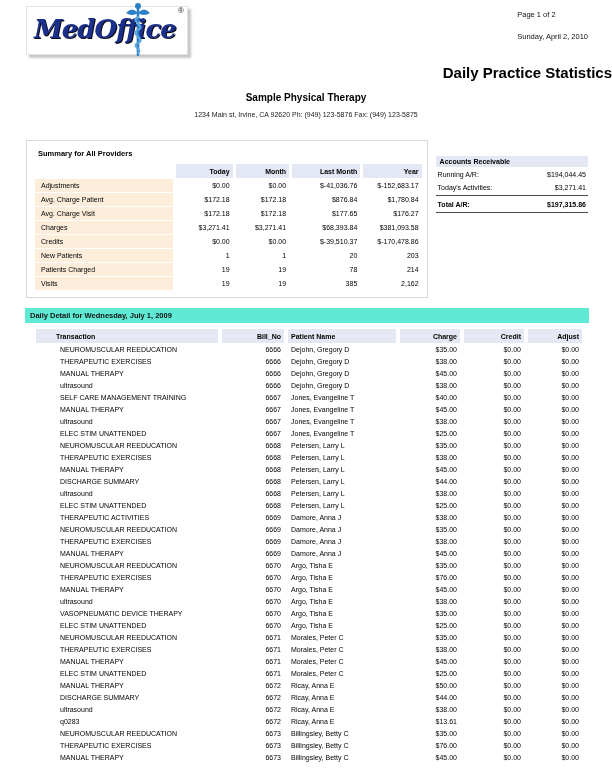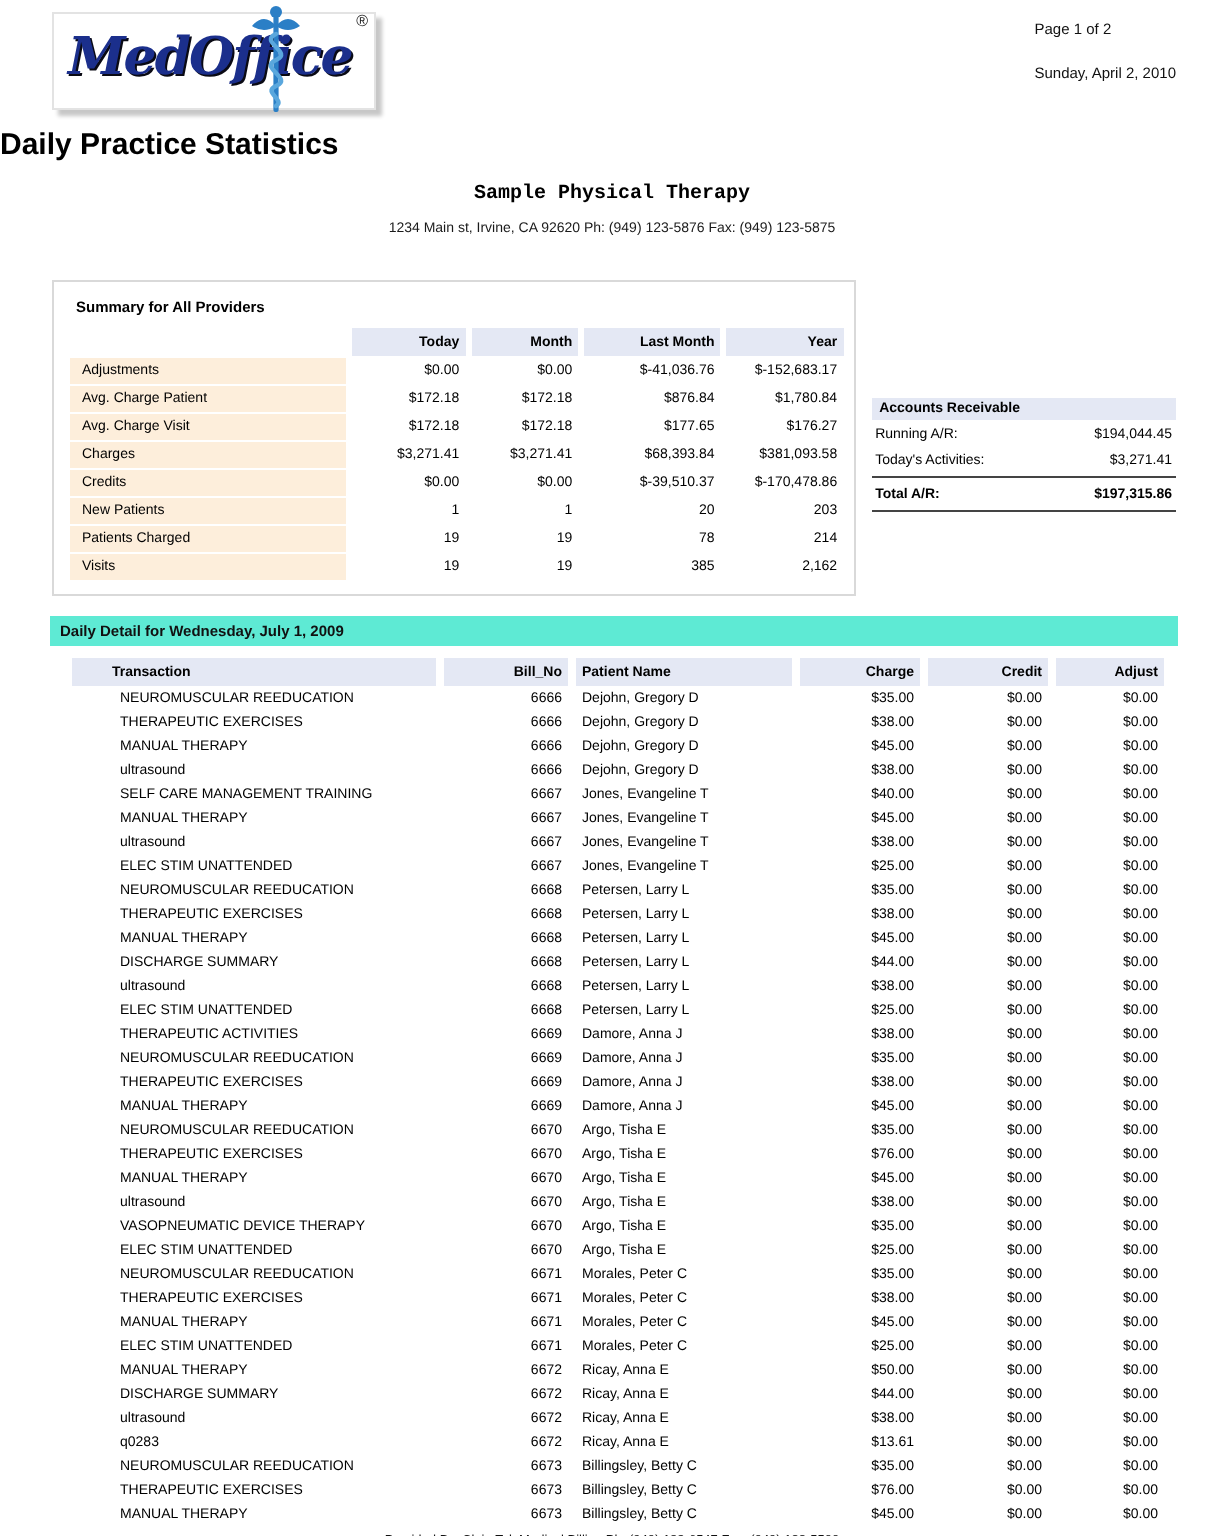--- a/index.html
+++ b/index.html
@@ -19,26 +19,26 @@
     position:absolute;left:7px;top:7px;z-index:2;
     font-family:"DejaVu Serif", serif;font-weight:bold;font-style:italic;
     font-size:26px;letter-spacing:-1px;color:#1b2f8c;text-shadow:1px 1px 0 #0a0a14;
   }
   .caduceus{position:absolute;left:98px;top:-6px;z-index:3;width:26px;height:58px;}
   .reg-mark{position:absolute;right:3px;top:-1px;z-index:4;font-size:8px;color:#222;}
   .header-right{position:absolute;right:24px;top:10px;text-align:left;font-size:7.5px;color:#111;}
   .header-right .hdr-date{margin-top:13px;}
 
   
-  .report-title{text-align:left;font-size:15px;font-weight:bold;margin-top:4px;}
-  .practice-name{text-align:center;font-size:10px;font-weight:bold;margin-top:11px;font-family:Liberation Mono, monospace;}
+  .report-title{text-align:right;font-size:15px;font-weight:bold;margin-top:4px;}
+  .practice-name{text-align:center;font-size:10px;font-weight:bold;margin-top:11px;}
   .address-line{text-align:center;font-size:7px;margin-top:8px;color:#1a1a1a;}
 
   
-  .summary-row{display:flex;margin:22px 24px 0 26px;align-items:center;}
+  .summary-row{display:flex;margin:22px 24px 0 26px;align-items:flex-start;}
   .summary-box{width:416px;border:1px solid #d9d9d9;padding:6px 2px 6px 5px;box-sizing:border-box;}
   .summary-title{font-size:7.5px;font-weight:bold;margin:2px 0 5px 6px;}
   table.summary-table{border-collapse:separate;border-spacing:3px 1px;font-size:7px;table-layout:fixed;}
   table.summary-table th{
     background:#e4e8f4;font-weight:bold;text-align:right;padding:2px 3px;height:10px;
     white-space:nowrap;overflow:hidden;
   }
   table.summary-table th.lbl{background:transparent;}
   table.summary-table td{padding:2px 3px;height:9px;white-space:nowrap;}
   table.summary-table td.lbl{background:#fdeedb;text-align:left;padding-left:6px;}

